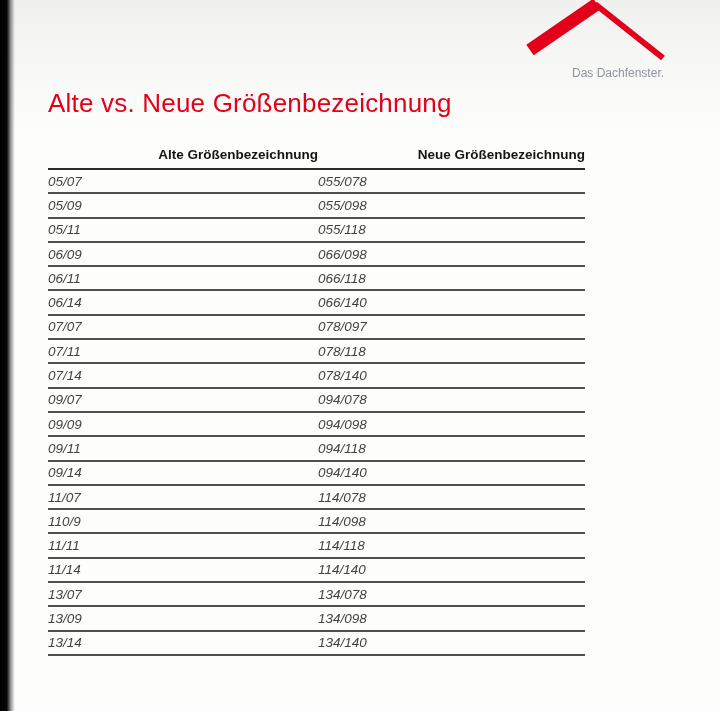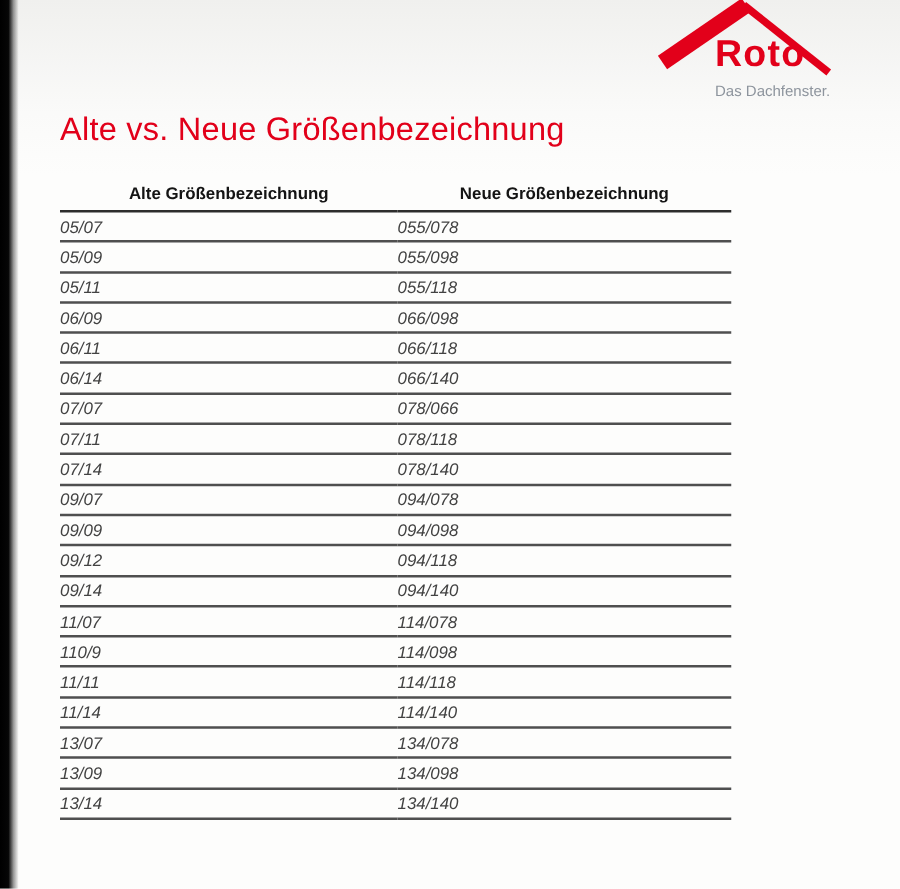--- a/index.html
+++ b/index.html
@@ -55,21 +55,21 @@
   
   .size-table {
     position: absolute;
     left: 48px; top: 146px;
     width: 537px;
     border-collapse: collapse;
     table-layout: fixed;
   }
   .size-table col.c1 { width: 270px; }
   .size-table th {
-    text-align: center;
+    text-align: right;
     font-size: 13.5px;
     font-weight: bold;
     color: #141414;
     height: 16px;
     padding: 0 0 6px 0;
     vertical-align: bottom;
     border-bottom: 2px solid #2d2d2d;
   }
   .size-table td {
     font-size: 13.5px;
@@ -89,21 +89,20 @@
 
   <div class="edge-shadow"></div>
 
   <div class="logo">
     <svg class="roof-svg" width="195" height="94" viewBox="0 0 195 94" aria-hidden="true">
 
       <path d="M7 50 L74 4" stroke="#e2001a" stroke-width="13" fill="none" stroke-linecap="butt"></path>
 
       <path d="M72 4 L140 58" stroke="#e2001a" stroke-width="6" fill="none" stroke-linecap="butt"></path>
     </svg>
-    <div class="brand">Roto</div>
     <div class="tagline">Das Dachfenster.</div>
   </div>
 
   <h1 class="title">Alte vs. Neue Größenbezeichnung</h1>
 
   <table class="size-table">
     <colgroup>
         <col class="c1">
         <col class="c2">
       </colgroup>
@@ -133,40 +132,40 @@
         <tr>
           <td>06/11</td>
           <td>066/118</td>
         </tr>
         <tr>
           <td>06/14</td>
           <td>066/140</td>
         </tr>
         <tr>
           <td>07/07</td>
-          <td>078/066</td>
+          <td>078/097</td>
         </tr>
         <tr>
           <td>07/11</td>
           <td>078/118</td>
         </tr>
         <tr>
           <td>07/14</td>
           <td>078/140</td>
         </tr>
         <tr>
           <td>09/07</td>
           <td>094/078</td>
         </tr>
         <tr>
           <td>09/09</td>
           <td>094/098</td>
         </tr>
         <tr>
-          <td>09/12</td>
+          <td>09/11</td>
           <td>094/118</td>
         </tr>
         <tr>
           <td>09/14</td>
           <td>094/140</td>
         </tr>
         <tr>
           <td>11/07</td>
           <td>114/078</td>
         </tr>

